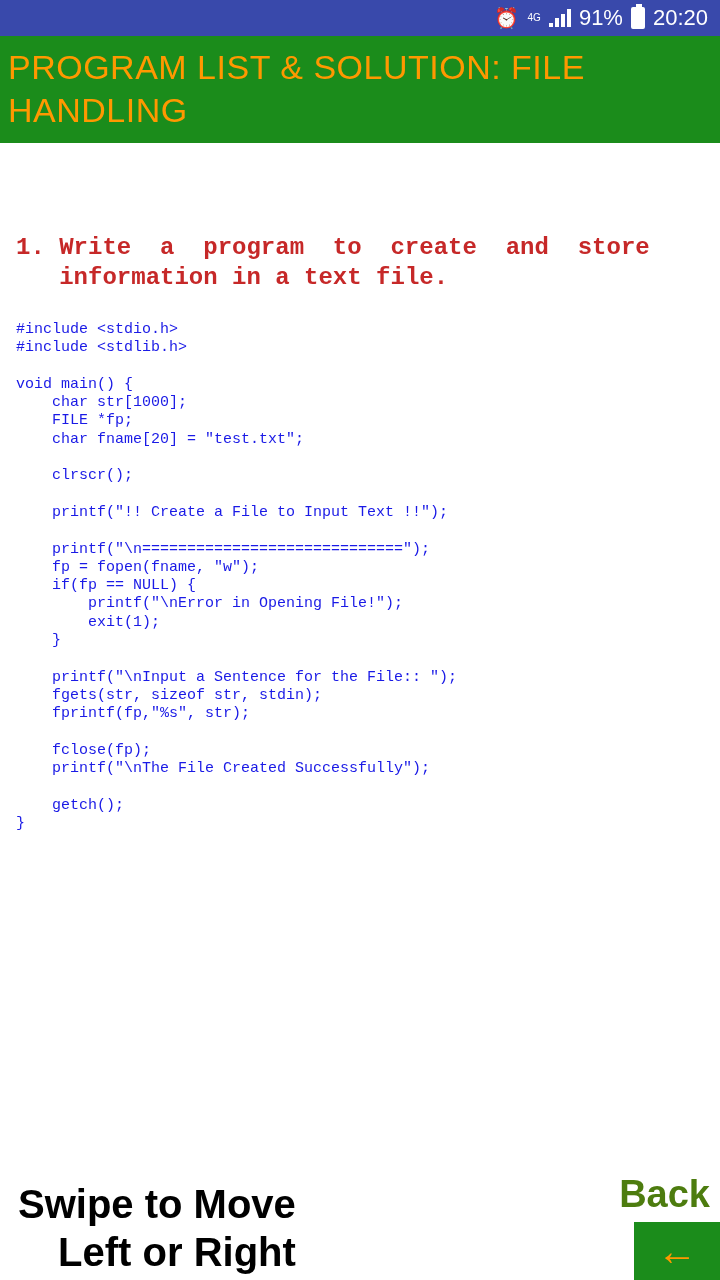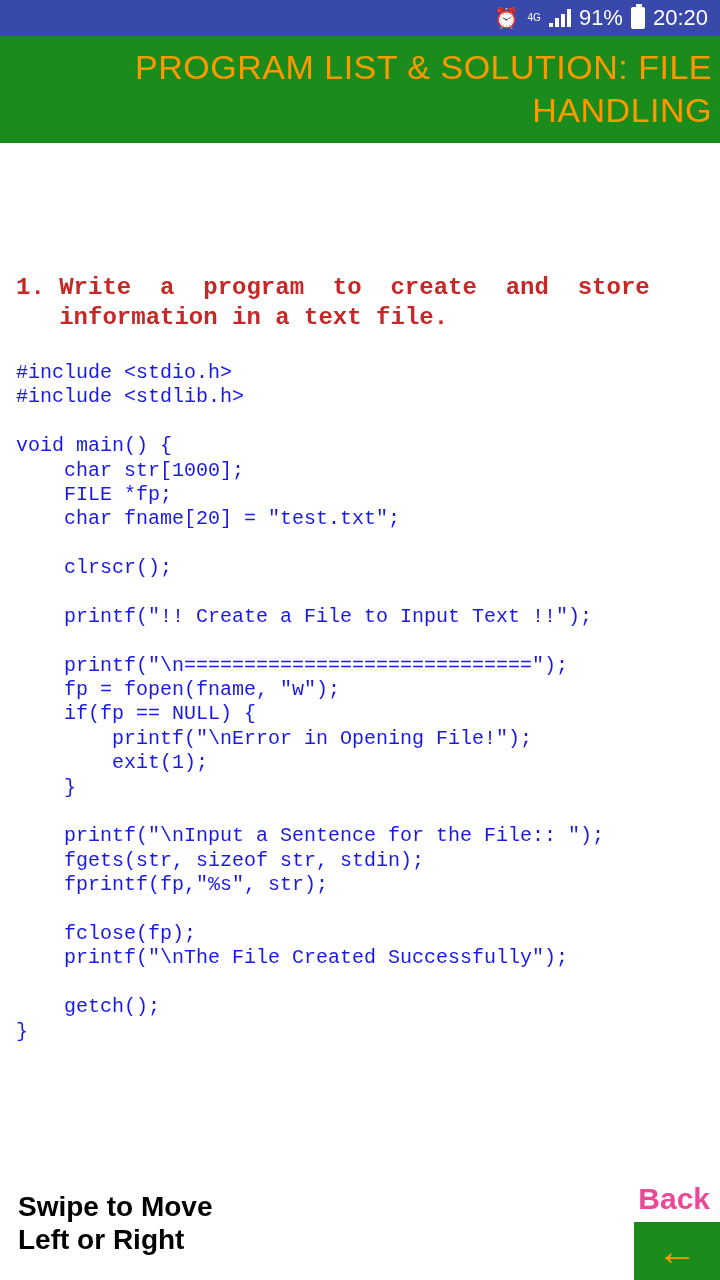--- a/index.html
+++ b/index.html
@@ -28,78 +28,78 @@
     display:inline-block; width:14px; height:22px; border:2px solid #fff; border-radius:2px;
     position:relative; background:linear-gradient(#fff,#fff);
   }
   .status-bar .battery-icon::before{
     content:""; position:absolute; top:-5px; left:3px; width:6px; height:3px; background:#fff;
   }
   
   .app-header {
     background: #1b8c1b;
     color: #ff9800;
-    text-align: right;
+    text-align: left;
     padding: 10px 8px 12px;
     font-size: 34px;
     font-weight: 500;
     line-height: 1.25;
     letter-spacing: 0.5px;
   }
   
   .content {
     padding: 90px 24px 20px 16px;
     height: 1080px;
     overflow: hidden;
-    margin-top: 40px;
   }
   
   .question {
     color: #c62828;
     font-family: "Courier New", monospace;
     font-weight: bold;
     font-size: 24px;
     text-align: justify;
     line-height: 1.25;
     margin-bottom: 28px;
     white-space: pre-wrap;
   }
   
   .code {
     color: #1a1ae6;
     font-family: "Courier New", monospace;
-    font-size: 20px;
+    font-size: 15px;
     line-height: 1.22;
     white-space: pre;
   }
   
   .footer {
     position: absolute;
     bottom: 0;
     left: 0;
     width: 720px;
     height: 86px;
   }
   .swipe-hint {
     position: absolute;
     left: 18px;
-    bottom: 23px;
-    font-size: 28px;
+    bottom: 4px;
+    font-size: 40px;
     font-weight: bold;
     color: #000;
     line-height: 1.2;
     white-space: pre-line;
+    text-align: right;
   }
   .back-label {
     position: absolute;
     right: 10px;
     bottom: 64px;
-    font-size: 30px;
+    font-size: 38px;
     font-weight: bold;
-    color: #ec4899;
+    color: #4d7c0f;
   }
   .back-btn {
     position: absolute;
     right: 0;
     bottom: 0;
     width: 86px;
     height: 58px;
     background: #1b8c1b;
     color: #ff9800;
     display: flex;

